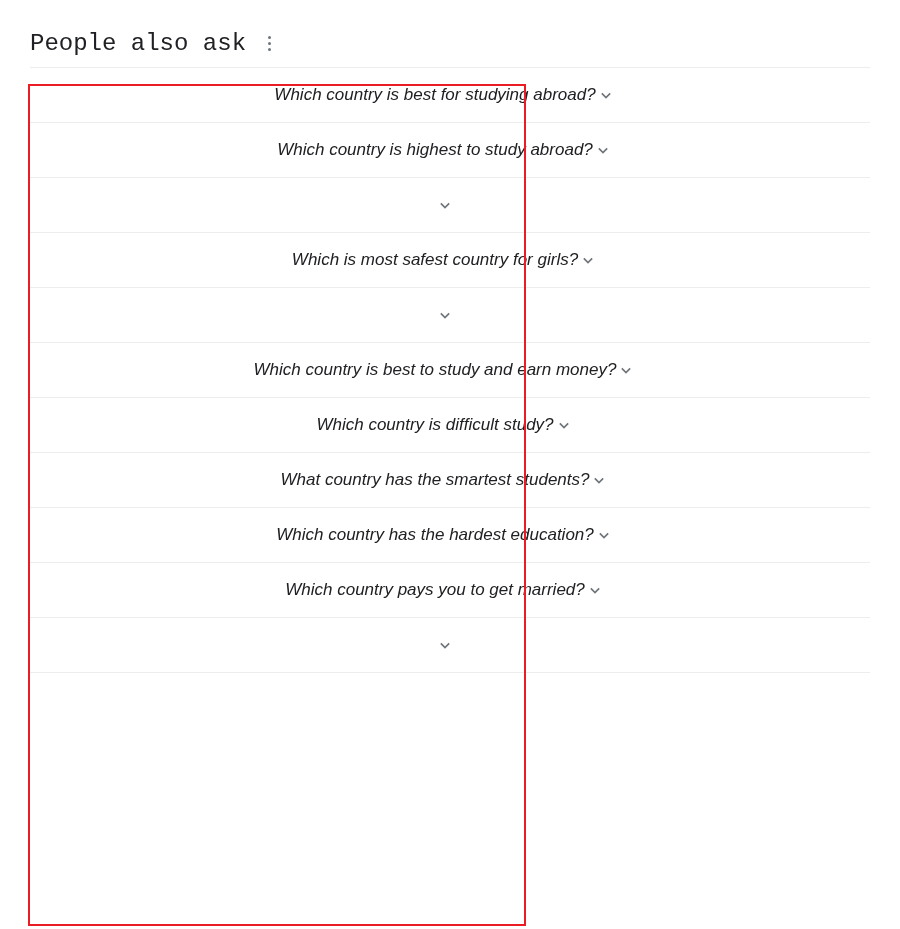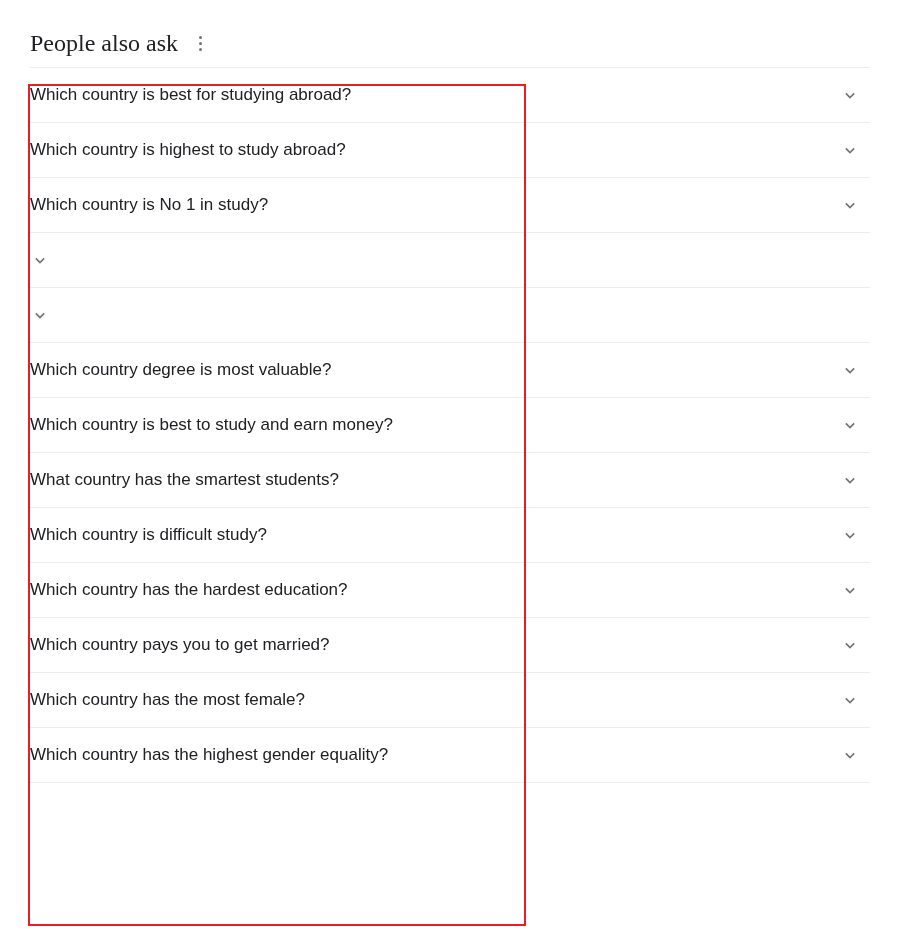--- a/index.html
+++ b/index.html
@@ -9,21 +9,21 @@
       width: 900px;
       padding: 30px 30px 20px 30px;
     }
     .heading-row {
       display: flex;
       align-items: center;
       gap: 14px;
       margin-bottom: 10px;
     }
     .heading {
-      font-family: Liberation Serif, serif;
+      font-family: Liberation Mono, monospace;
       font-size: 24px;
       font-weight: 400;
       color: #202124;
     }
     .kebab-icon {
       color: #70757a;
       display: inline-flex;
       flex-direction: column;
       gap: 3px;
       width: 18px;
@@ -39,25 +39,26 @@
       border-radius: 50%;
       background: #70757a;
     }
     .paa-list {
       border-top: 1px solid #ecedef;
       margin-top: 10px;
     }
     .paa-item {
       display: flex;
       align-items: center;
-      justify-content: space-between;
+      justify-content: center;
       border-bottom: 1px solid #ecedef;
       height: 55px;
       padding: 0 10px 0 0;
       cursor: pointer;
+      font-style: italic;
     }
     .paa-question {
       font-size: 17px;
       color: #202124;
       line-height: 1.3;
       font-weight: 400;
     }
     .chevron {
       flex-shrink: 0;
     }
@@ -90,78 +91,65 @@
         <path d="M7 10l5 5 5-5" fill="none" stroke="#70757a" stroke-width="2"></path>
       </svg>
     </div>
     <div class="paa-item">
       <span class="paa-question">Which country is highest to study abroad?</span>
       <svg width="20" height="20" viewBox="0 0 24 24" class="chevron">
         <path d="M7 10l5 5 5-5" fill="none" stroke="#70757a" stroke-width="2"></path>
       </svg>
     </div>
     <div class="paa-item">
-      <span class="paa-question">Which country is No 1 in study?</span>
       <svg width="20" height="20" viewBox="0 0 24 24" class="chevron">
         <path d="M7 10l5 5 5-5" fill="none" stroke="#70757a" stroke-width="2"></path>
       </svg>
     </div>
     <div class="paa-item">
+      <span class="paa-question">Which is most safest country for girls?</span>
       <svg width="20" height="20" viewBox="0 0 24 24" class="chevron">
         <path d="M7 10l5 5 5-5" fill="none" stroke="#70757a" stroke-width="2"></path>
       </svg>
     </div>
     <div class="paa-item">
-      <svg width="20" height="20" viewBox="0 0 24 24" class="chevron">
-        <path d="M7 10l5 5 5-5" fill="none" stroke="#70757a" stroke-width="2"></path>
-      </svg>
-    </div>
-    <div class="paa-item">
-      <span class="paa-question">Which country degree is most valuable?</span>
       <svg width="20" height="20" viewBox="0 0 24 24" class="chevron">
         <path d="M7 10l5 5 5-5" fill="none" stroke="#70757a" stroke-width="2"></path>
       </svg>
     </div>
     <div class="paa-item">
       <span class="paa-question">Which country is best to study and earn money?</span>
       <svg width="20" height="20" viewBox="0 0 24 24" class="chevron">
         <path d="M7 10l5 5 5-5" fill="none" stroke="#70757a" stroke-width="2"></path>
       </svg>
     </div>
     <div class="paa-item">
-      <span class="paa-question">What country has the smartest students?</span>
+      <span class="paa-question">Which country is difficult study?</span>
       <svg width="20" height="20" viewBox="0 0 24 24" class="chevron">
         <path d="M7 10l5 5 5-5" fill="none" stroke="#70757a" stroke-width="2"></path>
       </svg>
     </div>
     <div class="paa-item">
-      <span class="paa-question">Which country is difficult study?</span>
+      <span class="paa-question">What country has the smartest students?</span>
       <svg width="20" height="20" viewBox="0 0 24 24" class="chevron">
         <path d="M7 10l5 5 5-5" fill="none" stroke="#70757a" stroke-width="2"></path>
       </svg>
     </div>
     <div class="paa-item">
       <span class="paa-question">Which country has the hardest education?</span>
       <svg width="20" height="20" viewBox="0 0 24 24" class="chevron">
         <path d="M7 10l5 5 5-5" fill="none" stroke="#70757a" stroke-width="2"></path>
       </svg>
     </div>
     <div class="paa-item">
       <span class="paa-question">Which country pays you to get married?</span>
       <svg width="20" height="20" viewBox="0 0 24 24" class="chevron">
         <path d="M7 10l5 5 5-5" fill="none" stroke="#70757a" stroke-width="2"></path>
       </svg>
     </div>
     <div class="paa-item">
-      <span class="paa-question">Which country has the most female?</span>
-      <svg width="20" height="20" viewBox="0 0 24 24" class="chevron">
-        <path d="M7 10l5 5 5-5" fill="none" stroke="#70757a" stroke-width="2"></path>
-      </svg>
-    </div>
-    <div class="paa-item">
-      <span class="paa-question">Which country has the highest gender equality?</span>
       <svg width="20" height="20" viewBox="0 0 24 24" class="chevron">
         <path d="M7 10l5 5 5-5" fill="none" stroke="#70757a" stroke-width="2"></path>
       </svg>
     </div>
   </div>
 
 <div class="highlight-box"></div>
 
 </body></html>

